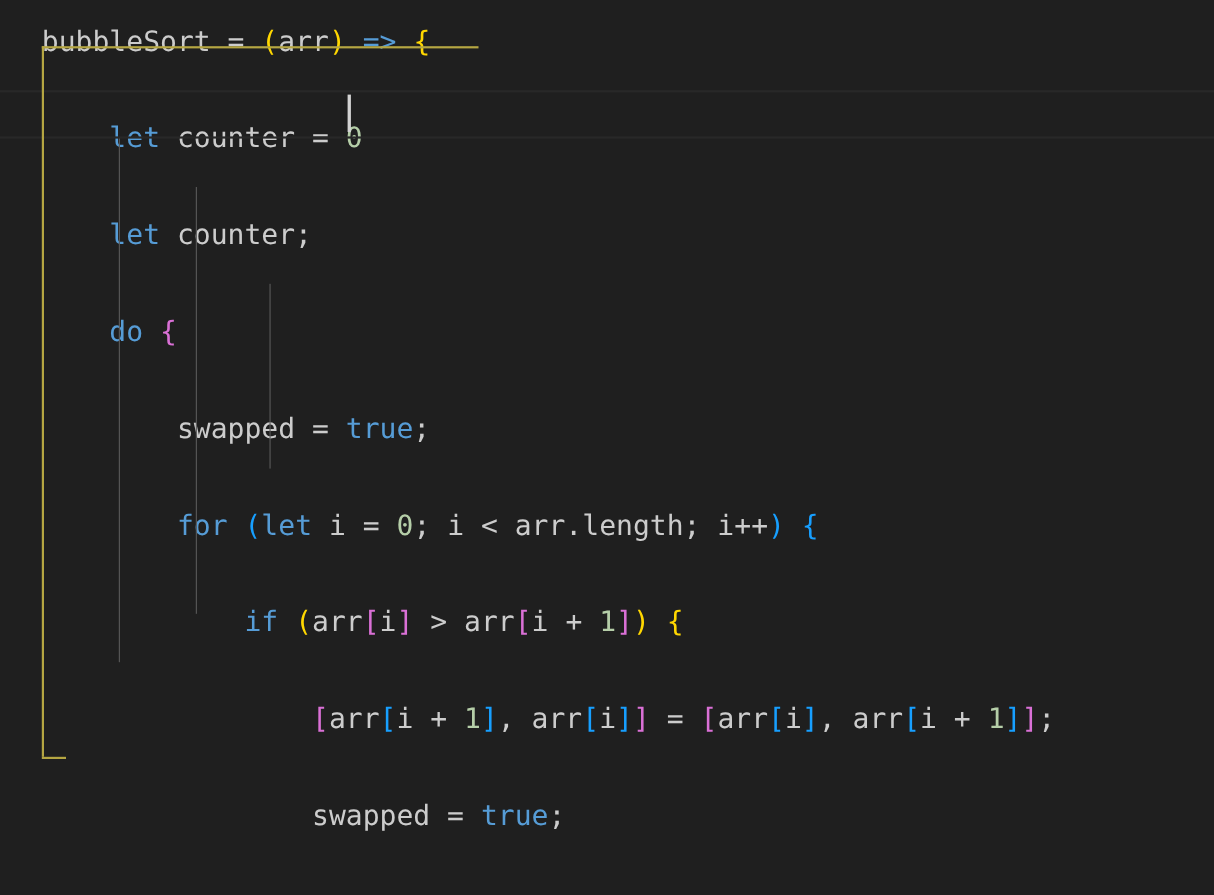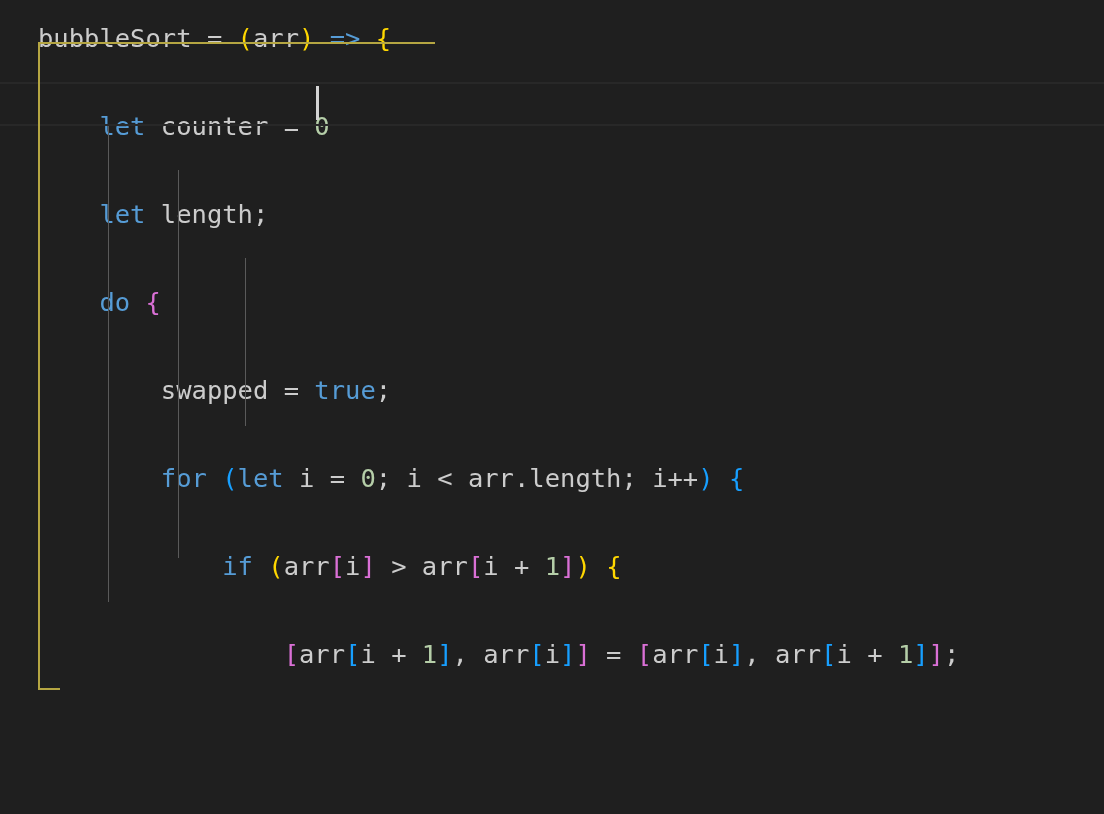--- a/index.html
+++ b/index.html
@@ -94,26 +94,27 @@
   }
 </style>
 </head>
 <body>
 
 <div id="editor">
 
   <div id="code-surface">
       <div class="code-line" style="top: 0px;"><span class="txt t-plain">bubbleSort </span><span class="txt t-plain">= </span><span class="txt t-br1">(</span><span class="txt t-plain">arr</span><span class="txt t-br1">)</span><span class="txt t-plain"> </span><span class="txt t-arrow">=&gt;</span><span class="txt t-plain"> </span><span class="txt t-br1">{</span></div>
       <div class="code-line" style="top: 44px;"><span class="txt t-keyword">    let</span><span class="txt t-plain"> counter = </span><span class="txt t-number">0</span></div>
-      <div class="code-line" style="top: 88px;"><span class="txt t-keyword">    let</span><span class="txt t-plain"> length;</span></div>
+      <div class="code-line" style="top: 88px;"><span class="txt t-keyword">    let</span><span class="txt t-plain"> counter;</span></div>
       <div class="code-line" style="top: 132px;"><span class="txt t-keyword">    do</span><span class="txt t-plain"> </span><span class="txt t-br2">{</span></div>
       <div class="code-line" style="top: 176px;"><span class="txt t-plain">        swapped = </span><span class="txt t-keyword">true</span><span class="txt t-plain">;</span></div>
       <div class="code-line" style="top: 220px;"><span class="txt t-keyword">        for</span><span class="txt t-plain"> </span><span class="txt t-br3">(</span><span class="txt t-keyword">let</span><span class="txt t-plain"> i = </span><span class="txt t-number">0</span><span class="txt t-plain">; i &lt; arr.length; i++</span><span class="txt t-br3">)</span><span class="txt t-plain"> </span><span class="txt t-br3">{</span></div>
       <div class="code-line" style="top: 264px;"><span class="txt t-keyword">            if</span><span class="txt t-plain"> </span><span class="txt t-br1">(</span><span class="txt t-plain">arr</span><span class="txt t-br2">[</span><span class="txt t-plain">i</span><span class="txt t-br2">]</span><span class="txt t-plain"> &gt; arr</span><span class="txt t-br2">[</span><span class="txt t-plain">i + </span><span class="txt t-number">1</span><span class="txt t-br2">]</span><span class="txt t-br1">)</span><span class="txt t-plain"> </span><span class="txt t-br1">{</span></div>
       <div class="code-line" style="top: 308px;"><span class="txt t-br2">                [</span><span class="txt t-plain">arr</span><span class="txt t-br3">[</span><span class="txt t-plain">i + </span><span class="txt t-number">1</span><span class="txt t-br3">]</span><span class="txt t-plain">, arr</span><span class="txt t-br3">[</span><span class="txt t-plain">i</span><span class="txt t-br3">]</span><span class="txt t-br2">]</span><span class="txt t-plain"> = </span><span class="txt t-br2">[</span><span class="txt t-plain">arr</span><span class="txt t-br3">[</span><span class="txt t-plain">i</span><span class="txt t-br3">]</span><span class="txt t-plain">, arr</span><span class="txt t-br3">[</span><span class="txt t-plain">i + </span><span class="txt t-number">1</span><span class="txt t-br3">]</span><span class="txt t-br2">]</span><span class="txt t-plain">;</span></div>
+      <div class="code-line" style="top: 352px;"><span class="txt t-plain">                swapped = </span><span class="txt t-keyword">true</span><span class="txt t-plain">;</span></div>
       <div class="code-line" style="top: 396px;">&nbsp;</div>
     </div>
 
   <div id="overlays">
       <div class="current-line" style="top: 82px;"></div>
       <div class="indent-guide" style="left: 108px; top: 126px; height: 476px;"></div>
       <div class="indent-guide" style="left: 178px; top: 170px; height: 388px;"></div>
       <div class="indent-guide" style="left: 245px; top: 258px; height: 168px;"></div>
       <div class="scope-guide-h" style="left: 38px; top: 42px; width: 397px;"></div>
       <div class="scope-guide-v" style="left: 38px; top: 42px; height: 646px;"></div>

